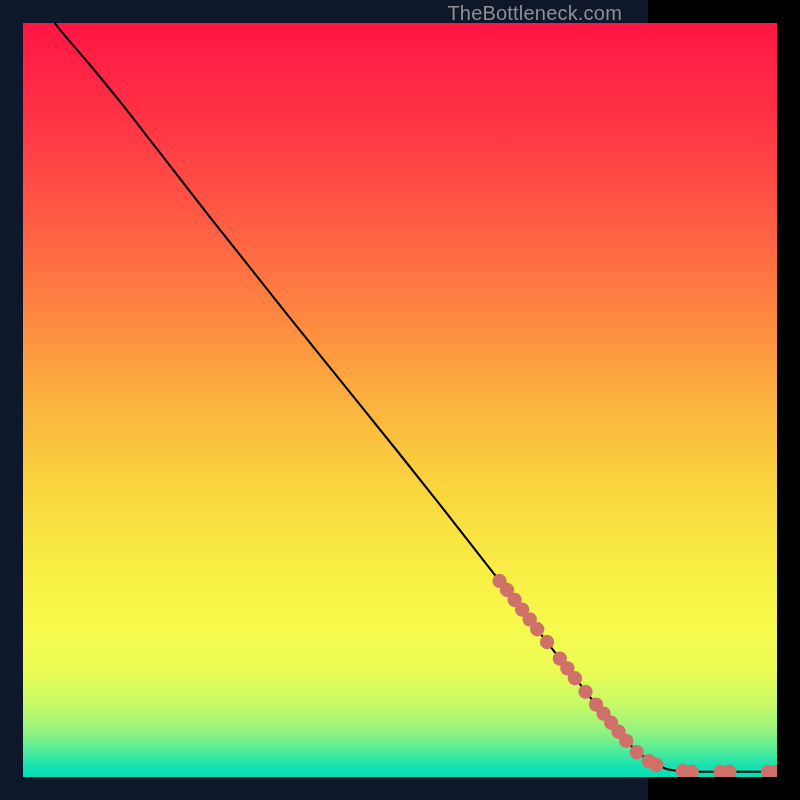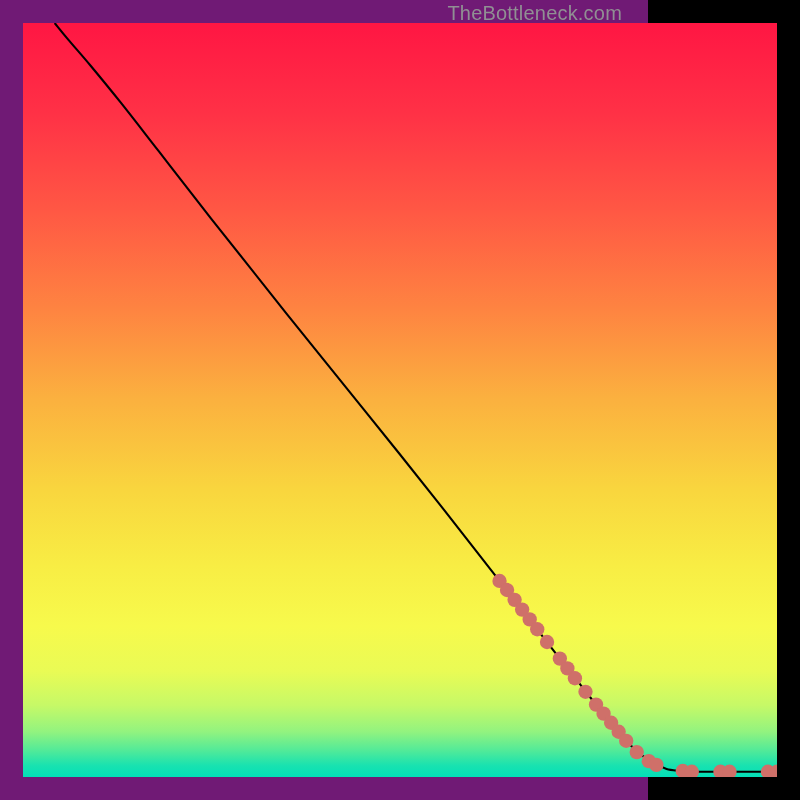--- a/index.html
+++ b/index.html
@@ -7,21 +7,21 @@
     padding: 0;
     width: 800px;
     height: 800px;
     background: #000;
     overflow: hidden;
   }
   .stage {
     position: relative;
     width: 648px;
     height: 800px;
-    background: #701a75;
+    background: #0f172a;
   }
   .plot {
     position: absolute;
     left: 23px;
     top: 23px;
     width: 754px;
     height: 754px;
     overflow: hidden;
   }
   .gradient {

